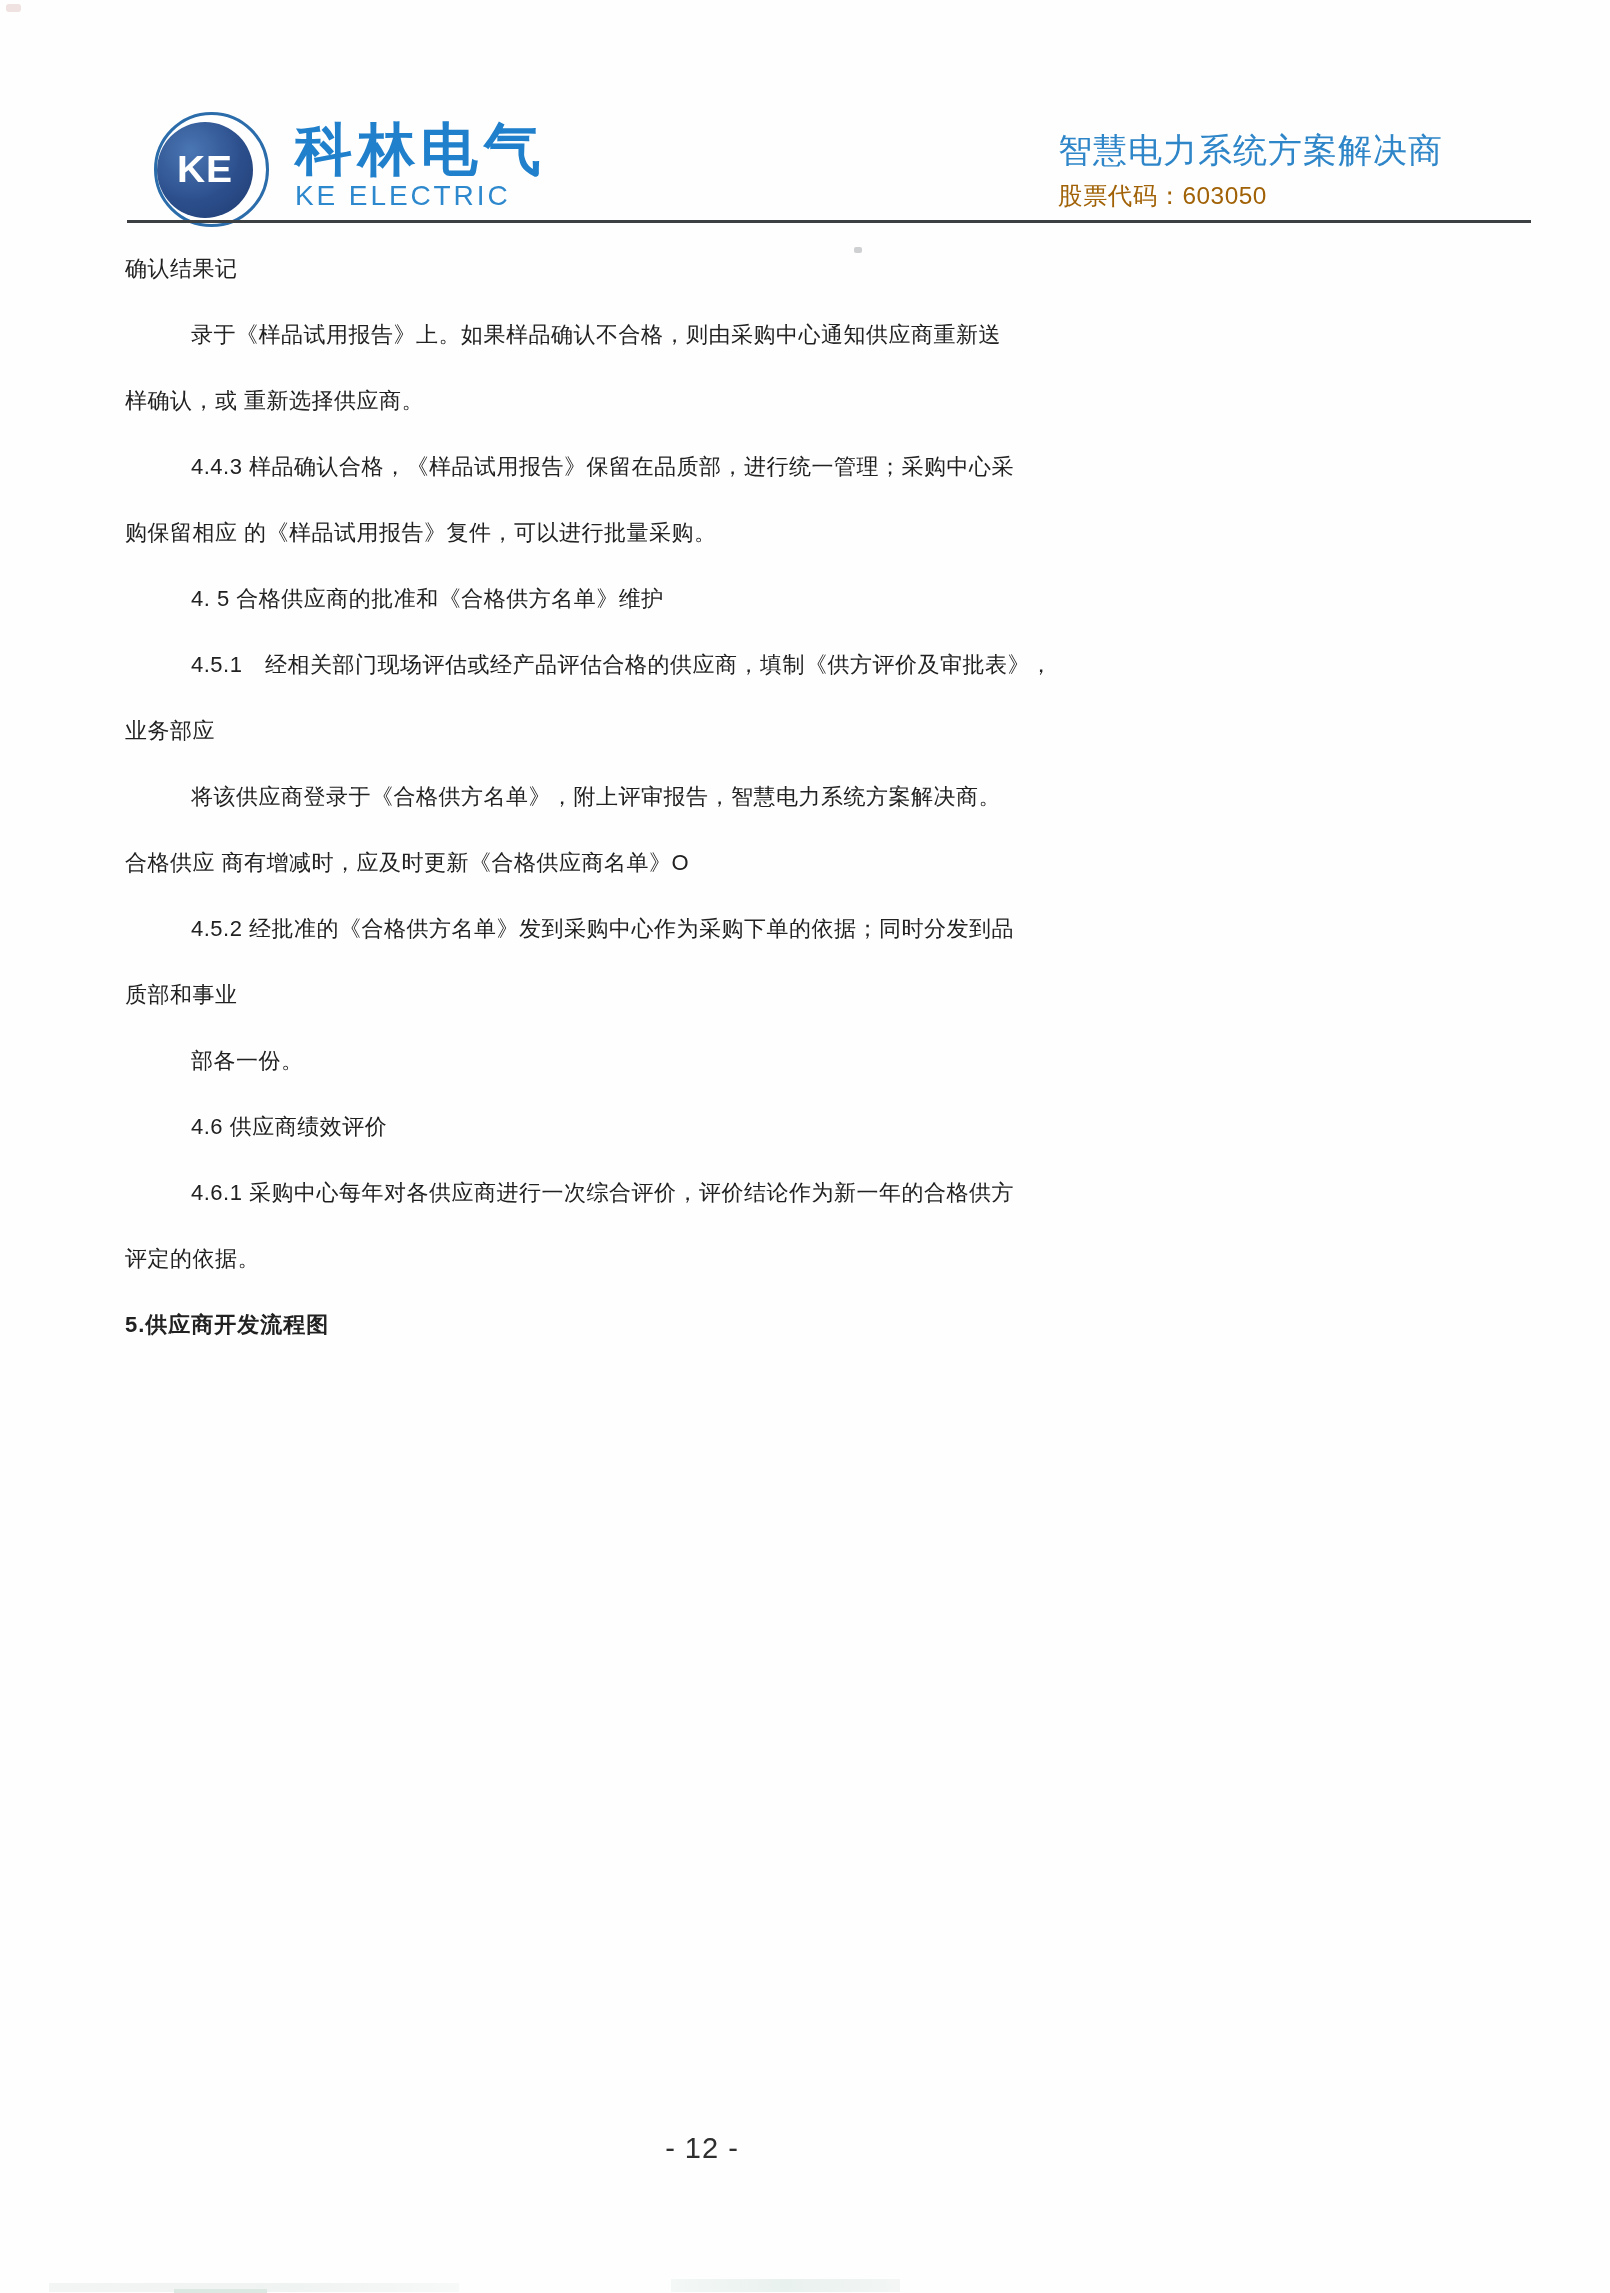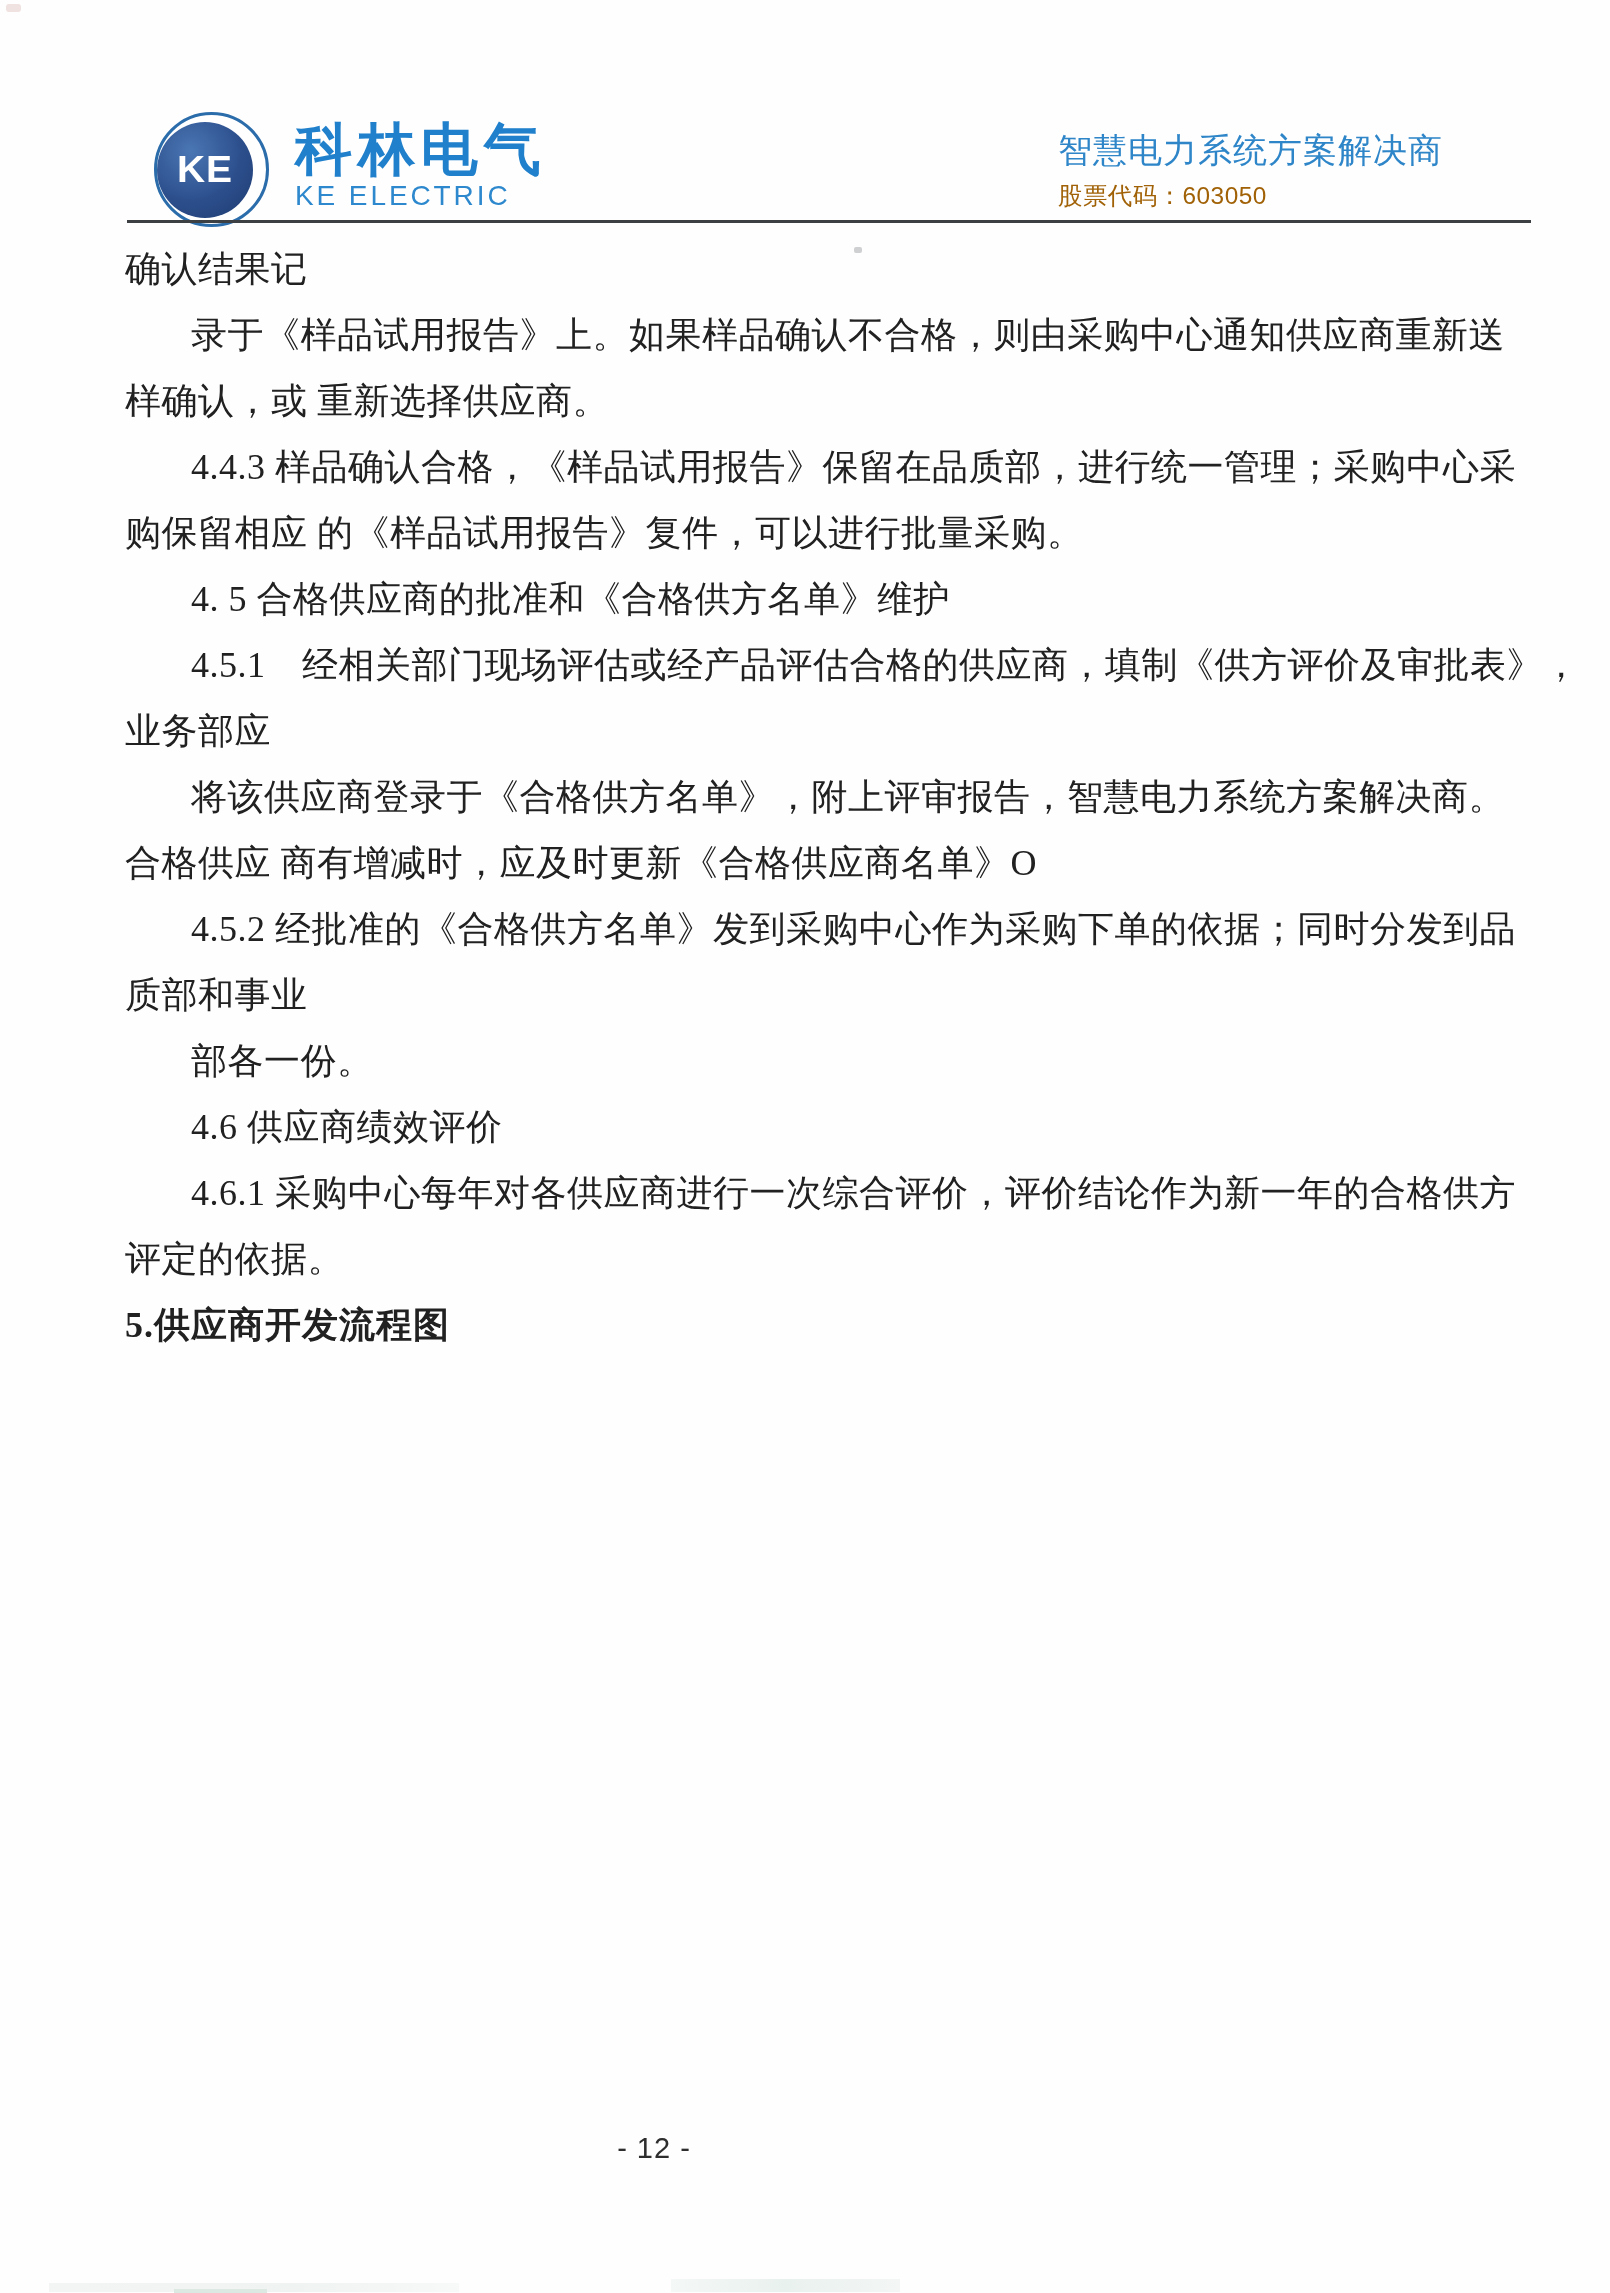--- a/index.html
+++ b/index.html
@@ -53,32 +53,31 @@
     position:absolute;left:127px;top:220px;width:1404px;height:2.9px;
     background:#3d4042;
   }
 
   
   .body-text{
     position:absolute;left:125px;top:236px;width:1356px;
   }
   .body-text p{
     margin:0;padding:0;
-    font-size:36px;line-height:66px;height:66px;
+    font-size:22px;line-height:66px;height:66px;
     color:#212121;letter-spacing:0.5px;
     white-space:nowrap;
-    font-family:Liberation Serif, serif;
   }
   .body-text p.indent{padding-left:66px;}
   .body-text p.bold{font-weight:700;letter-spacing:1px;}
 
   
   .footer{
     position:absolute;left:0;top:2132px;width:1308px;
-    text-align:center;font-size:29px;color:#2e2e2e;letter-spacing:1px;
+    text-align:center;font-size:29px;color:#2e2e2e;letter-spacing:1px;padding-left:48px;
   }
 
   
   .speck{
     position:absolute;left:854px;top:247px;width:7.8px;height:5.9px;
     background:#b9bcbe;border-radius:2px;opacity:0.7;
   }
   .speck-top-left{
     position:absolute;left:5.9px;top:3.9px;width:15.6px;height:7.8px;
     background:#f0e2e0;border-radius:2.9px;

